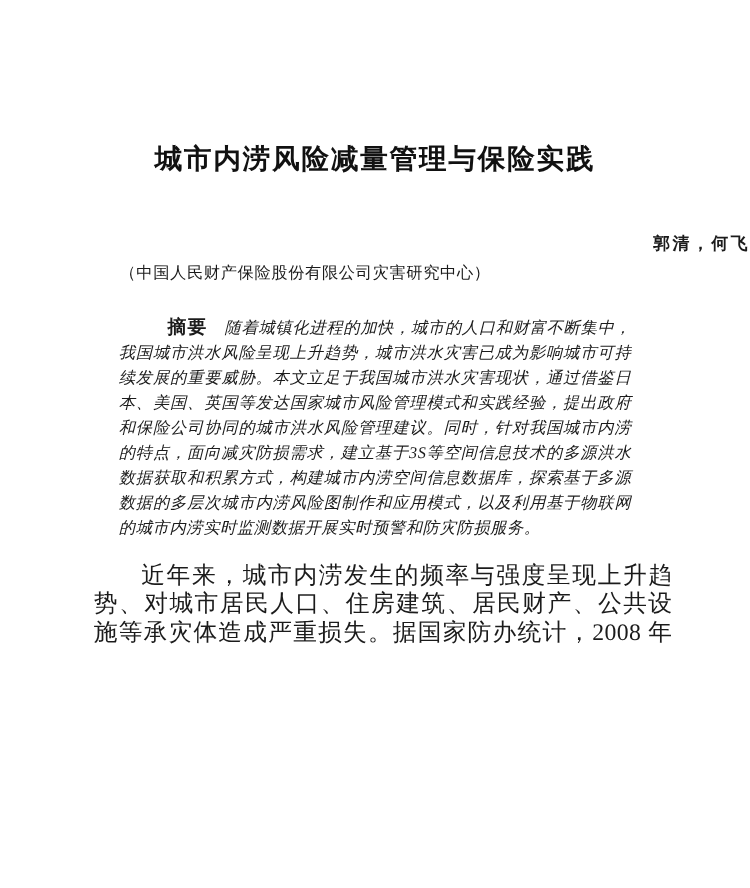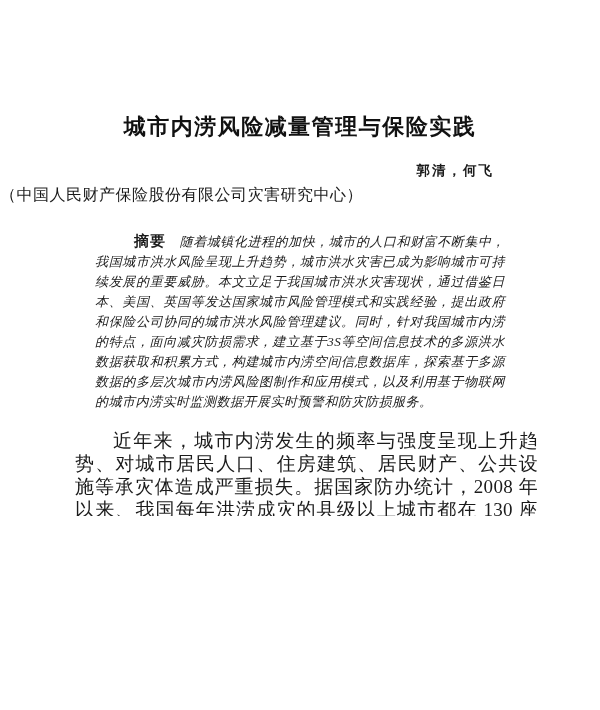--- a/index.html
+++ b/index.html
@@ -15,32 +15,31 @@
   }
   .title {
     margin: 112px 30px 0 30px;
     text-align: center;
     font-size: 22px;
     font-weight: bold;
     letter-spacing: 1.5px;
     color: #111111;
   }
   .authors {
-    margin-top: 20px;
+    margin-top: 44px;
     text-align: right;
-    padding-right: 106px;
     font-size: 13.5px;
     font-weight: bold;
     letter-spacing: 2px;
   }
   .affiliation {
     margin-top: 5px;
-    text-align: left;
+    text-align: center;
     padding-right: 112px;
-    font-size: 16px;
+    font-size: 13px;
     letter-spacing: 0.5px;
   }
   .abstract-block {
     margin: 25px 95px 0 95px;
     font-size: 13px;
     line-height: 20px;
     text-align: justify;
   }
   .abstract-block p { margin: 0; text-indent: 3em; }
   .abstract-body, .keywords-body {

